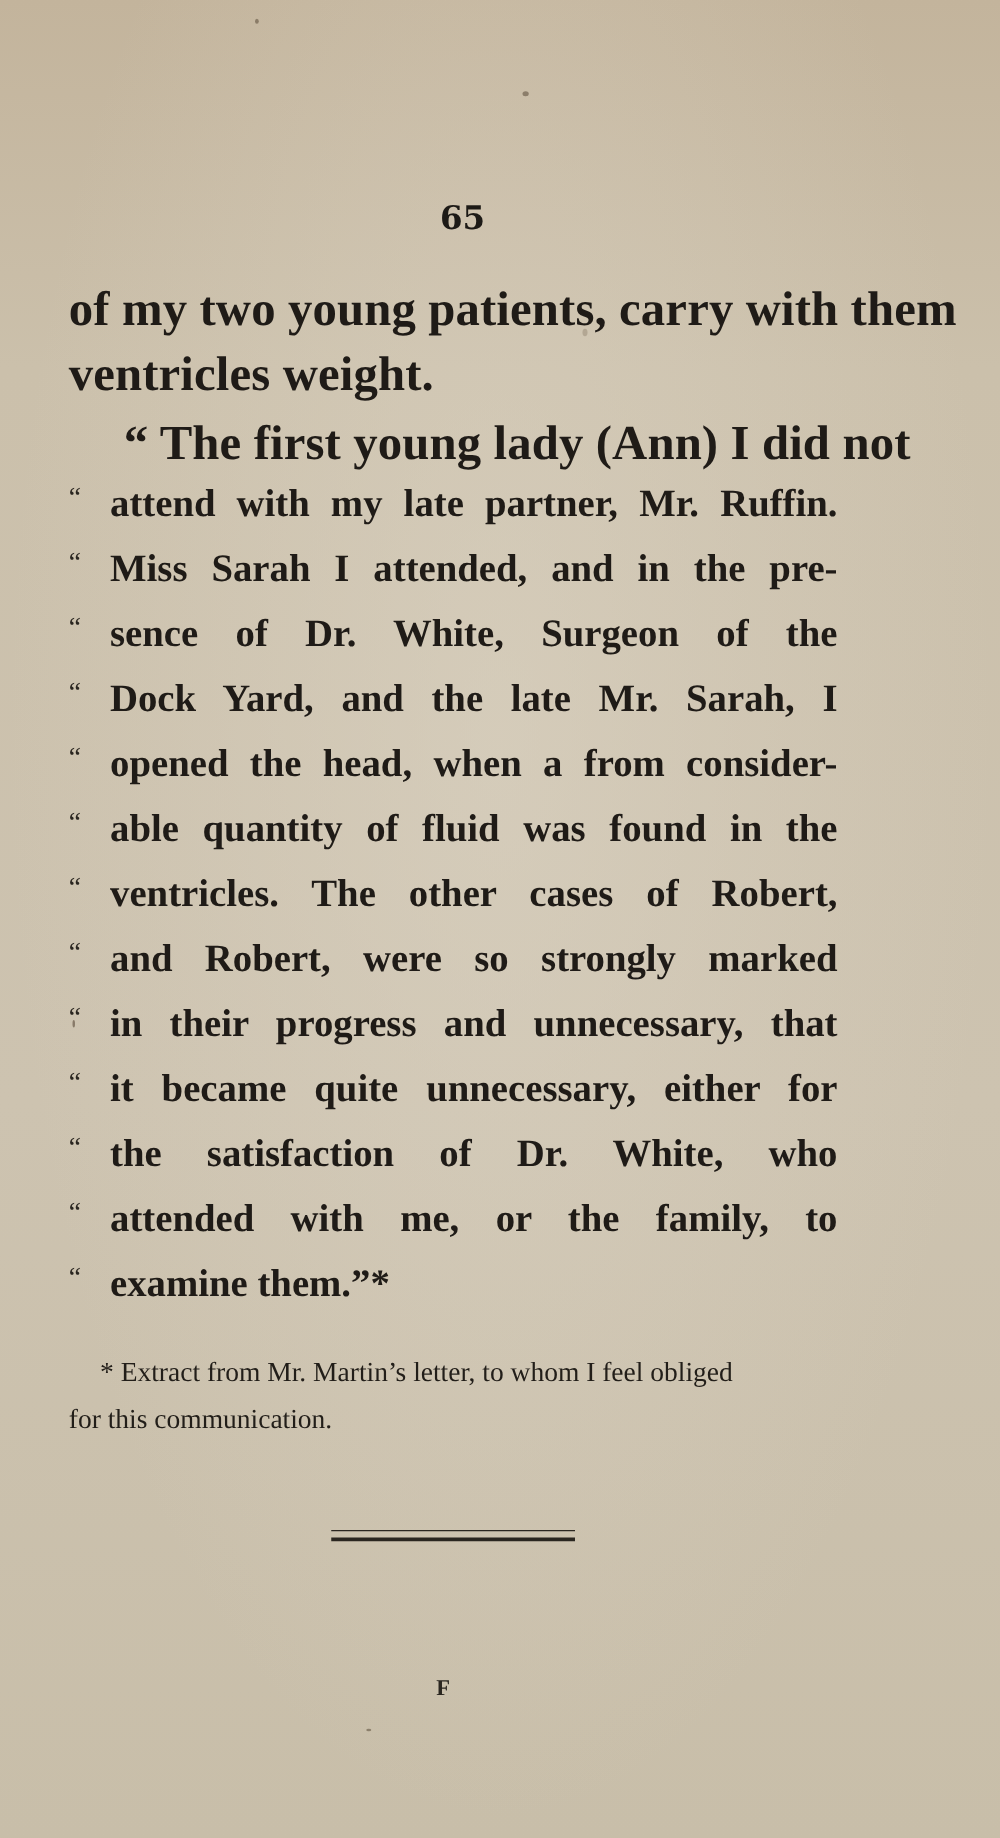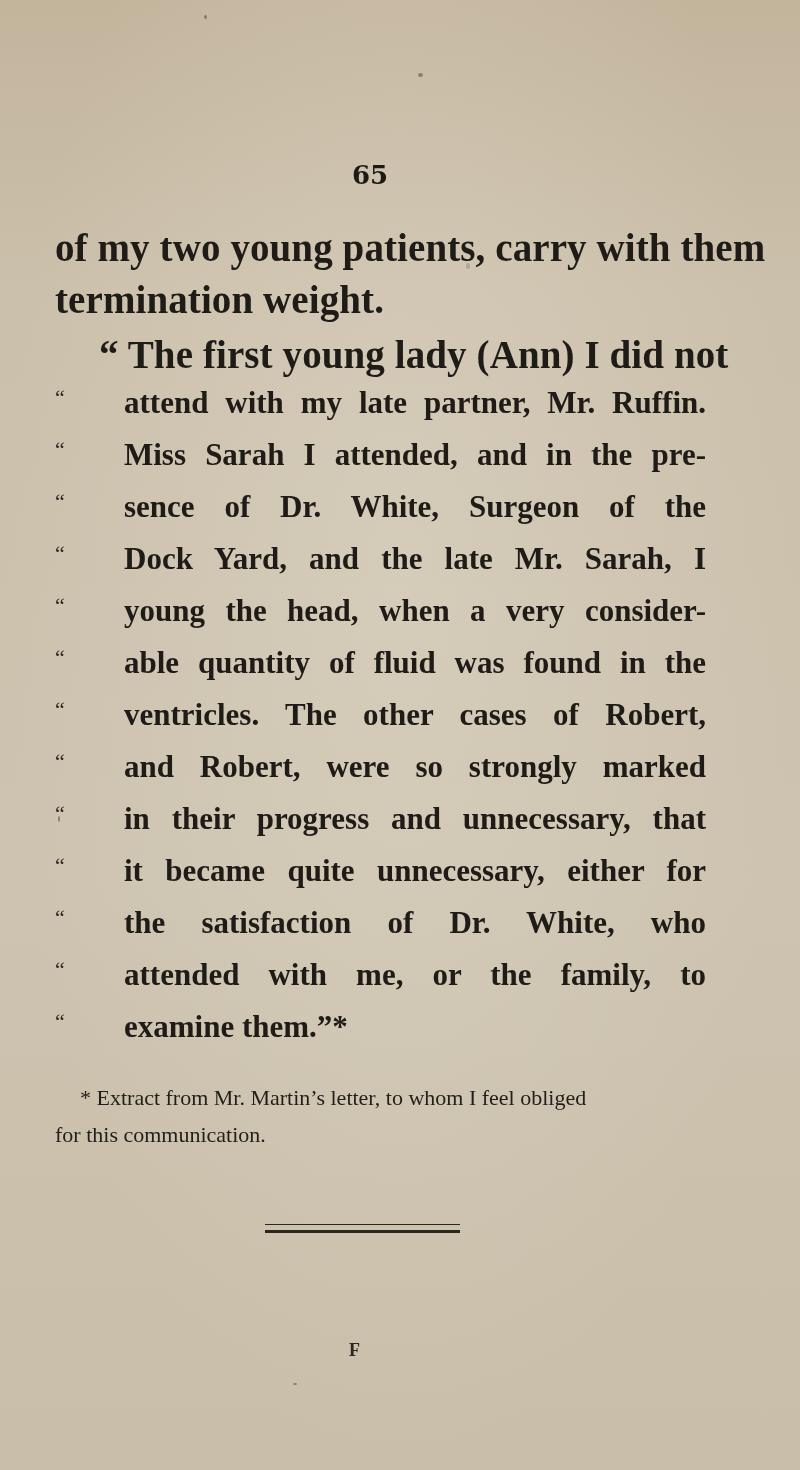--- a/index.html
+++ b/index.html
@@ -73,21 +73,20 @@
       font-weight: normal;
       color: #2a2620;
     }
     .qtext {
       position: absolute;
       left: 33px;
       width: 582px;
       white-space: nowrap;
       text-align: justify;
       text-align-last: justify;
-      margin-left: 36px;
     }
     .qtext.last {
       text-align-last: left;
     }
     .footnote {
       position: absolute;
       left: 0;
       font-family: "Liberation Serif", "DejaVu Serif", serif;
       font-size: 22px;
       font-weight: normal;
@@ -126,21 +125,21 @@
   </style>
 </head>
 <body>
 
 <div class="page">
 
   <div class="folio">65</div>
 
   <div class="body-text">
     <div class="line justified" style="top:0px;">of my two young patients, carry with them</div>
-    <div class="line" style="top:52px;">termination weight.</div>
+    <div class="line" style="top:52px;">ventricles weight.</div>
 
     <div class="line justified" style="top:107px; left:44px; width:582px;">“ The first young lady (Ann) I did not</div>
 
     <div class="qline" style="top:159px;">
       <span class="qmark">“</span>
       <span class="qtext">attend with my late partner, Mr. Ruffin.</span>
     </div>
     <div class="qline" style="top:211px;">
       <span class="qmark">“</span>
       <span class="qtext">Miss Sarah I attended, and in the pre-</span>
@@ -148,21 +147,21 @@
     <div class="qline" style="top:263px;">
       <span class="qmark">“</span>
       <span class="qtext">sence of Dr. White, Surgeon of the</span>
     </div>
     <div class="qline" style="top:315px;">
       <span class="qmark">“</span>
       <span class="qtext">Dock Yard, and the late Mr. Sarah, I</span>
     </div>
     <div class="qline" style="top:367px;">
       <span class="qmark">“</span>
-      <span class="qtext">young the head, when a very consider-</span>
+      <span class="qtext">opened the head, when a from consider-</span>
     </div>
     <div class="qline" style="top:419px;">
       <span class="qmark">“</span>
       <span class="qtext">able quantity of fluid was found in the</span>
     </div>
     <div class="qline" style="top:471px;">
       <span class="qmark">“</span>
       <span class="qtext">ventricles. The other cases of Robert,</span>
     </div>
     <div class="qline" style="top:523px;">

